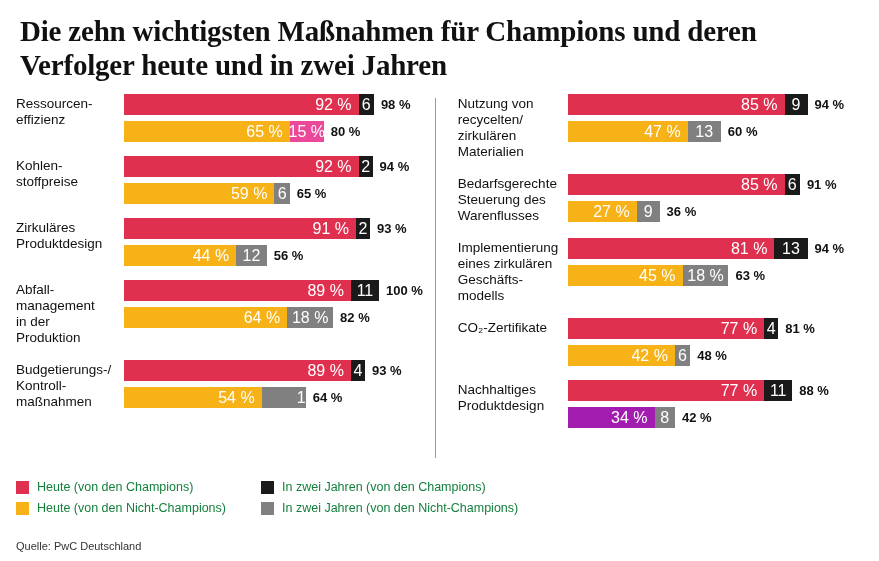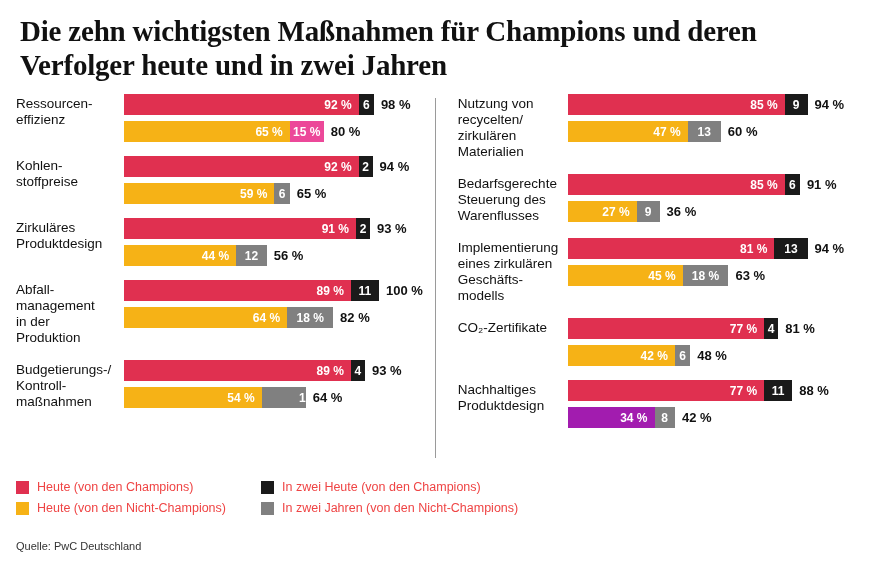--- a/index.html
+++ b/index.html
@@ -45,35 +45,34 @@
   .col.right .label{width:110px;}
   .bars{flex:1 1 auto;position:relative;}
   .barrow{display:flex;flex-direction:row;align-items:center;height:21px;margin-bottom:6px;}
   .barrow:last-child{margin-bottom:0;}
 
   .seg{
     height:21px;
     display:flex;align-items:center;justify-content:flex-end;
     box-sizing:border-box;
     padding-right:6px;
-    font-size:12px;
+    font-size:16px;
     color:#ffffff;
     white-space:nowrap;
-    font-weight:bold;
   }
   .seg.main{padding-right:7px;}
   .seg.future{justify-content:center;padding-right:0;}
   .total{
     font-size:13px;font-weight:700;color:#111;
     margin-left:7px;white-space:nowrap;
   }
 
   .legend{
     position:absolute;left:16px;top:480px;width:860px;
-    font-size:12.5px;color:#ef4444;
+    font-size:12.5px;color:#15803d;
   }
   .legend-row{display:flex;flex-direction:row;align-items:center;margin-bottom:7px;}
   .legend-item{display:flex;align-items:center;margin-right:18px;}
   .legend-item.first{width:245px;margin-right:0;}
   .swatch{width:13px;height:13px;margin-right:8px;flex:0 0 auto;}
   .source{position:absolute;left:16px;top:540px;font-size:11px;color:#333;}
 </style>
 </head>
 <body>
 
@@ -240,21 +239,21 @@
   </div>
 
   <div class="legend">
     <div class="legend-row">
       <div class="legend-item first">
         <span class="swatch" id="sw1" style="background: rgb(224, 48, 80);"></span>
         <span>Heute (von den Champions)</span>
       </div>
       <div class="legend-item">
         <span class="swatch" id="sw2" style="background: rgb(26, 26, 26);"></span>
-        <span>In zwei Heute (von den Champions)</span>
+        <span>In zwei Jahren (von den Champions)</span>
       </div>
     </div>
     <div class="legend-row">
       <div class="legend-item first">
         <span class="swatch" id="sw3" style="background: rgb(246, 178, 22);"></span>
         <span>Heute (von den Nicht-Champions)</span>
       </div>
       <div class="legend-item">
         <span class="swatch" id="sw4" style="background: rgb(128, 128, 128);"></span>
         <span>In zwei Jahren (von den Nicht-Champions)</span>

